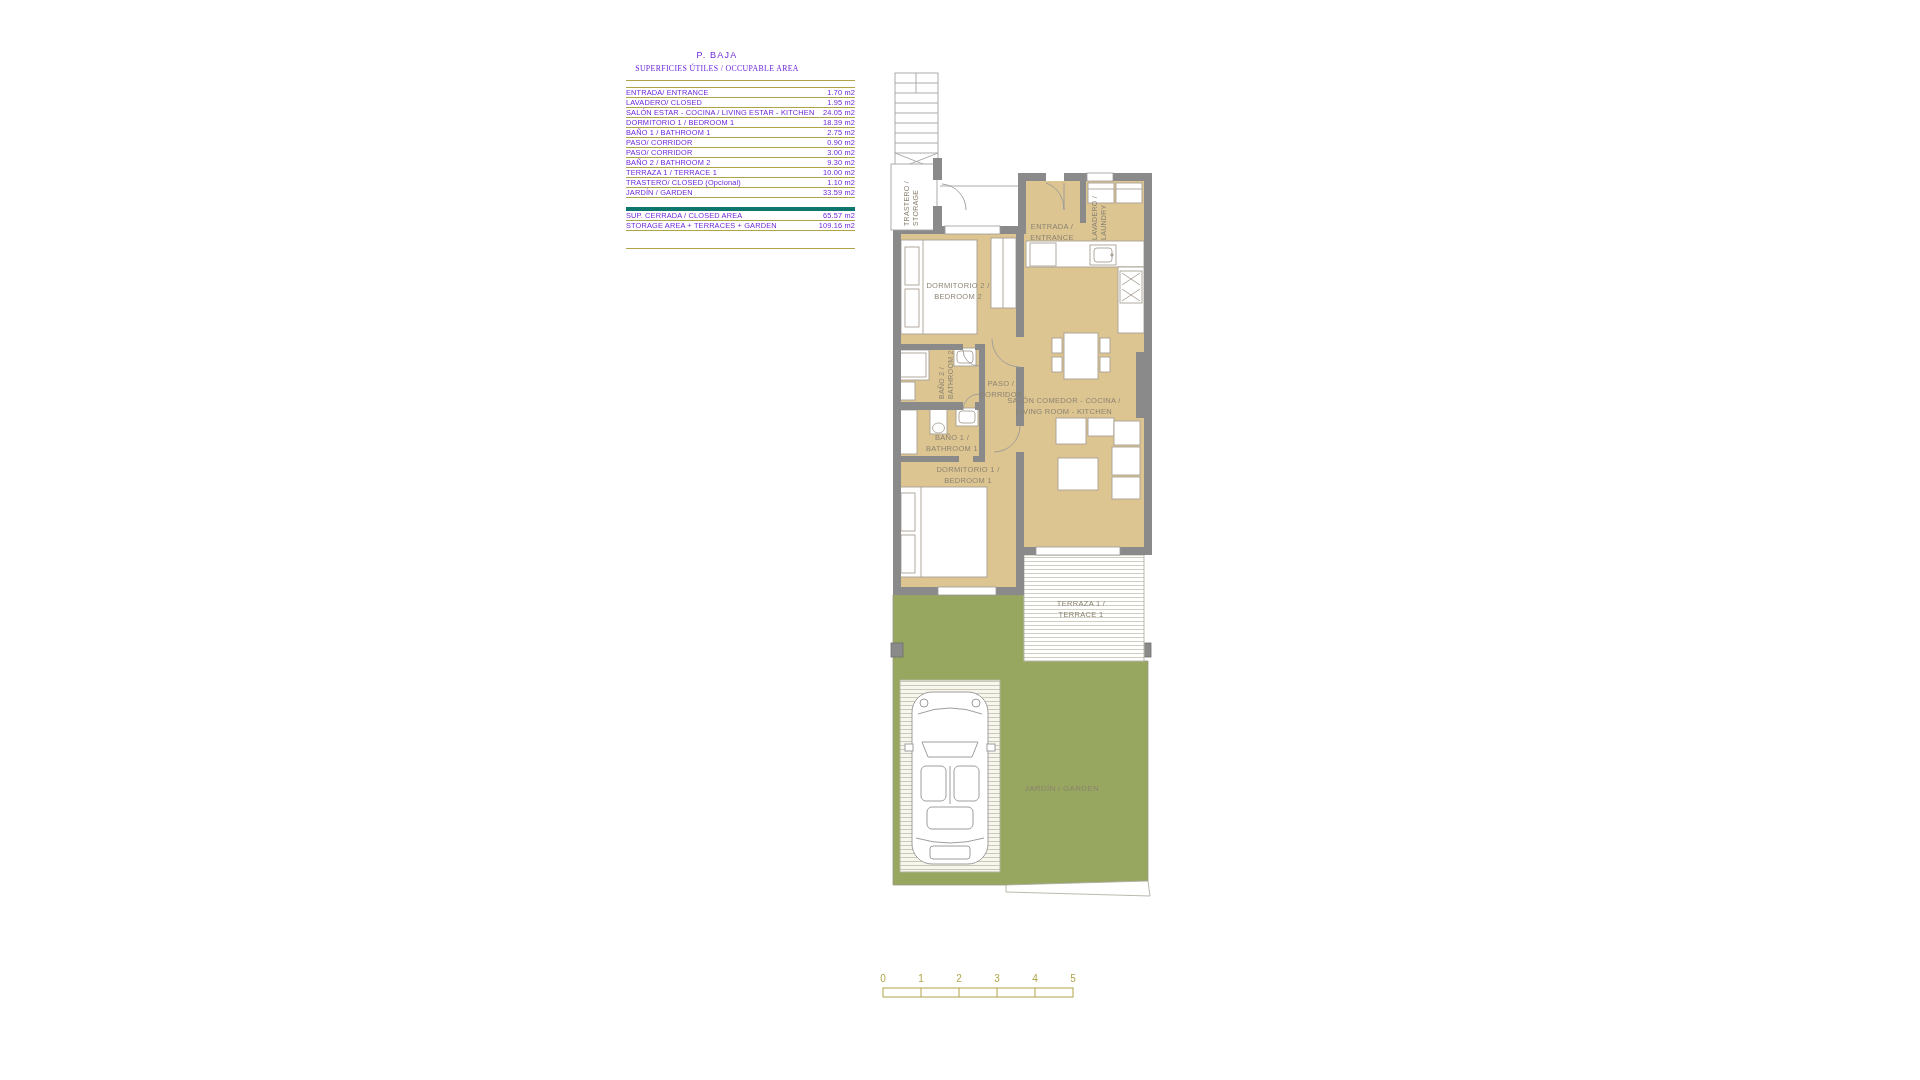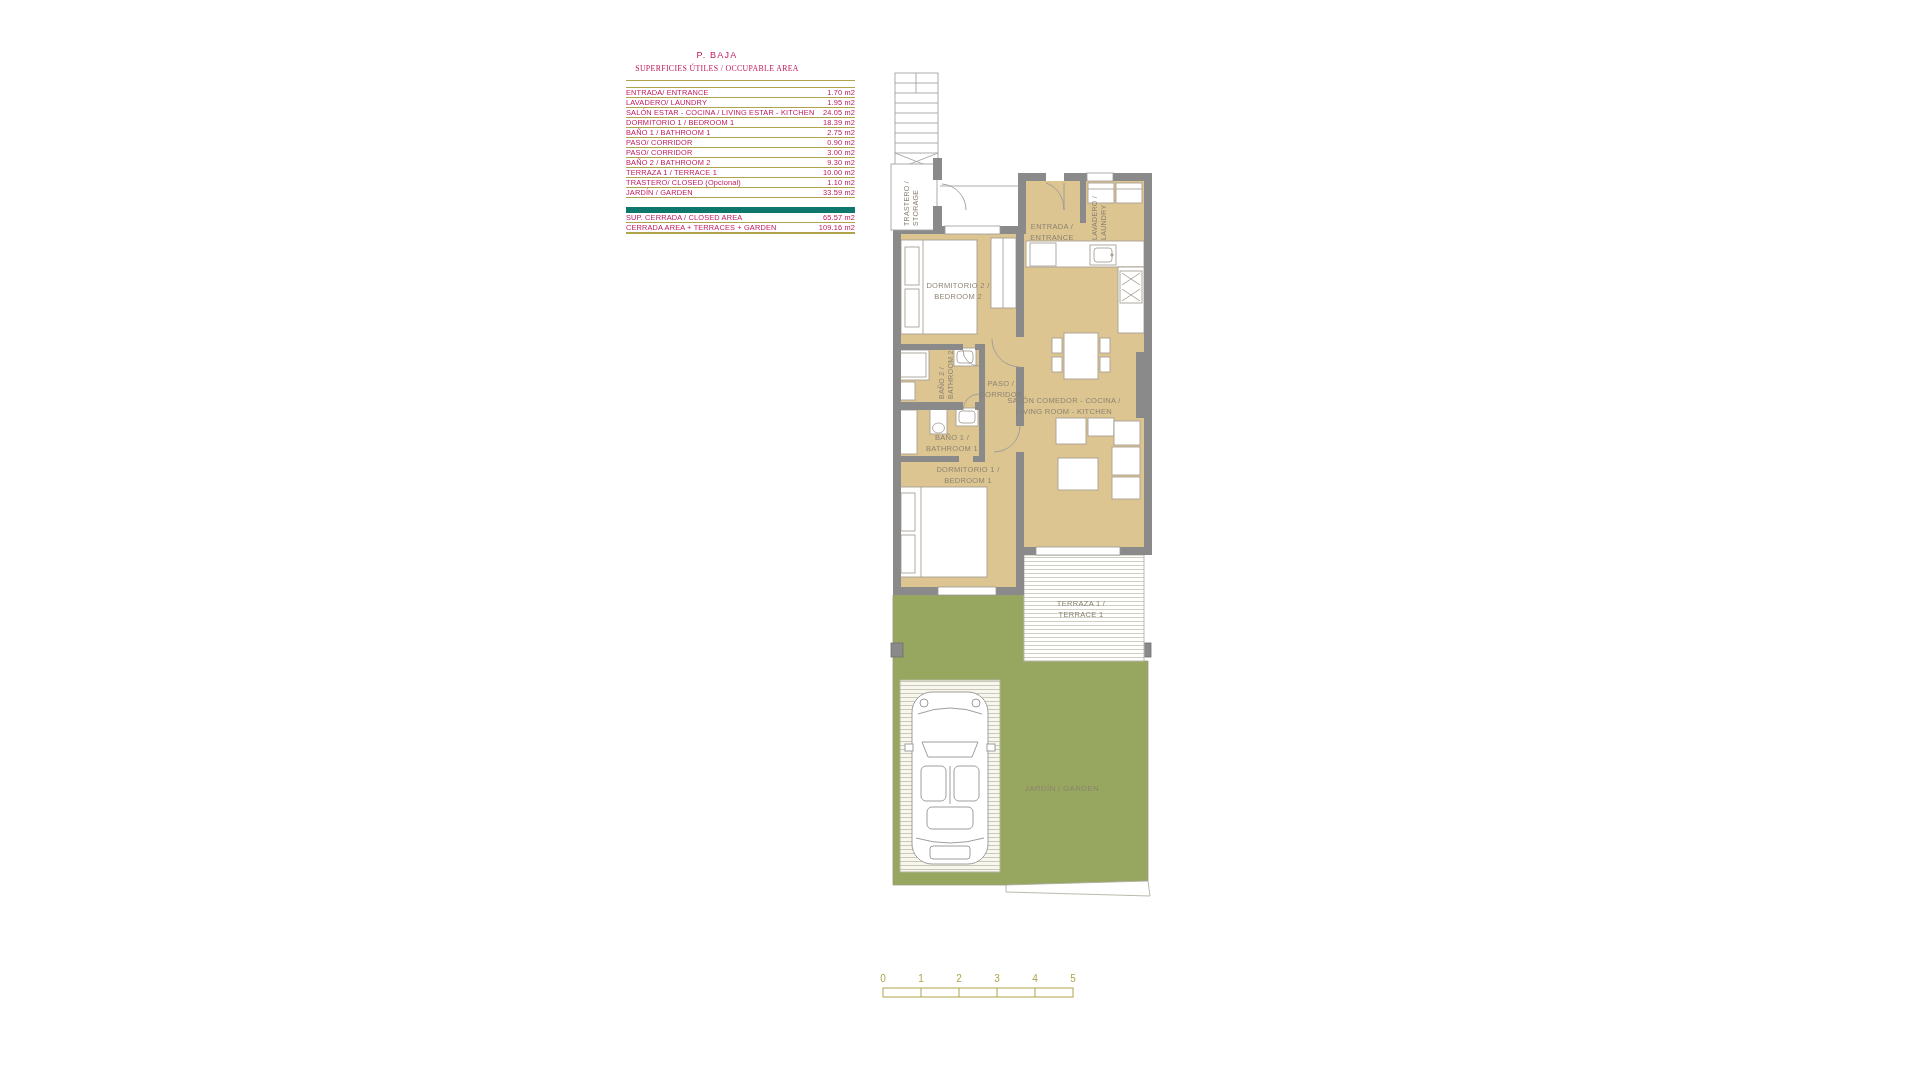--- a/index.html
+++ b/index.html
@@ -1,29 +1,29 @@
 <!DOCTYPE html>
 <html><head>
 <meta charset="utf-8">
 <style>
   html,body{margin:0;padding:0;background:#ffffff;}
   .canvas{position:relative;width:1920px;height:1080px;background:#ffffff;overflow:hidden;
           font-family:"Liberation Sans",sans-serif;}
   
-  .area-table{position:absolute;left:626px;top:50px;width:229px;color:#be185d;}
+  .area-table{position:absolute;left:626px;top:50px;width:229px;color:#6d28d9;}
   .at-titlewrap{width:182px;text-align:center;}
   .at-title{font-size:9px;letter-spacing:1.2px;margin-bottom:4px;}
   .at-sub{font-size:7.8px;letter-spacing:0.35px;margin-bottom:7px;white-space:nowrap;font-family:Liberation Serif, serif;}
   .at-line{border-top:1px solid #b0a44a;margin-bottom:6px;}
   .at-rows{border-top:1px solid #b0a44a;}
   .at-row{display:flex;justify-content:space-between;align-items:flex-end;
           box-sizing:border-box;height:10px;border-bottom:1px solid #b0a44a;
           font-size:7.4px;letter-spacing:0.15px;white-space:nowrap;overflow:hidden;}
-  .at-summary{margin-top:9px;border-top:6px solid #0f766e;border-bottom:1px solid #b0a44a;
-              padding-bottom:0;}
+  .at-summary{margin-top:9px;border-top:4px solid #0f766e;border-bottom:1px solid #b0a44a;
+              padding-bottom:17px;}
   
   .plan-svg{position:absolute;left:880px;top:55px;width:300px;height:960px;}
   text{font-family:"Liberation Sans",sans-serif;}
   .roomlabel{fill:#8c8372;letter-spacing:0.3px;}
   .scalelabel{fill:#b0a44a;}
 </style>
 </head>
 <body>
 
 <div class="canvas">
@@ -33,21 +33,21 @@
       <div class="at-title">P. BAJA</div>
       <div class="at-sub">SUPERFICIES ÚTILES / OCCUPABLE  AREA</div>
     </div>
     <div class="at-line"></div>
     <div class="at-rows">
       <div class="at-row">
         <span>ENTRADA/ ENTRANCE</span>
         <span>1.70 m2</span>
       </div>
       <div class="at-row">
-        <span>LAVADERO/ LAUNDRY</span>
+        <span>LAVADERO/ CLOSED</span>
         <span>1.95 m2</span>
       </div>
       <div class="at-row">
         <span>SALÓN ESTAR - COCINA  / LIVING ESTAR - KITCHEN</span>
         <span>24.05 m2</span>
       </div>
       <div class="at-row">
         <span>DORMITORIO 1 /  BEDROOM 1</span>
         <span>18.39 m2</span>
       </div>
@@ -79,21 +79,21 @@
         <span>JARDÍN / GARDEN</span>
         <span>33.59 m2</span>
       </div>
     </div>
     <div class="at-summary">
       <div class="at-row">
         <span>SUP. CERRADA / CLOSED AREA</span>
         <span>65.57 m2</span>
       </div>
       <div class="at-row">
-        <span>CERRADA AREA + TERRACES + GARDEN</span>
+        <span>STORAGE AREA + TERRACES + GARDEN</span>
         <span>109.16 m2</span>
       </div>
     </div>
   </div>
 
   <svg class="plan-svg" viewBox="880 55 300 960">
     <defs>
       <pattern id="hatchT" width="4" height="4" patternUnits="userSpaceOnUse">
         <rect width="4" height="4" fill="#ffffff"></rect>
         <line x1="0" y1="1.5" x2="4" y2="1.5" stroke="#cfcfc0" stroke-width="1"></line>

